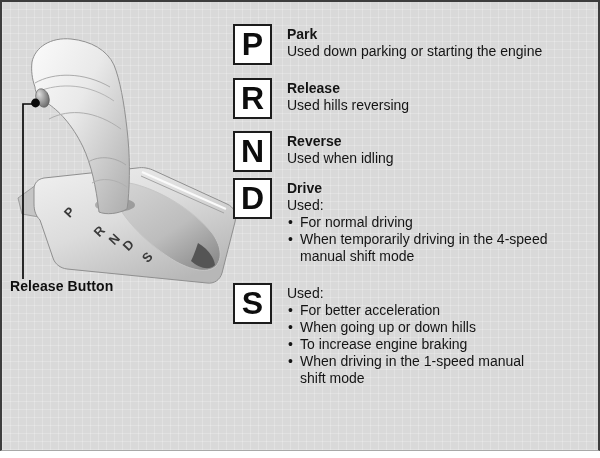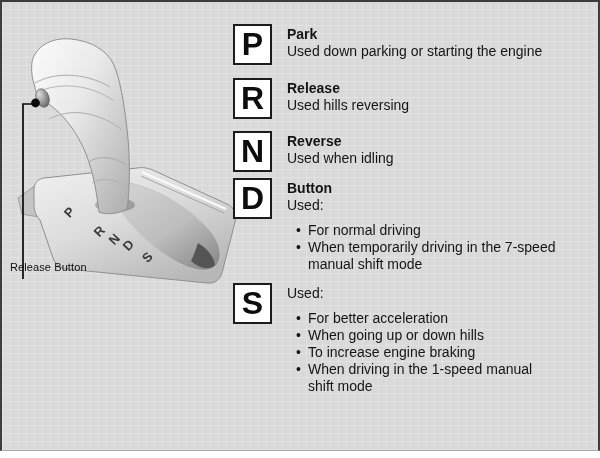--- a/index.html
+++ b/index.html
@@ -19,22 +19,22 @@
       repeating-linear-gradient(0deg,  rgba(255,255,255,0.22) 0px, rgba(255,255,255,0.22) 1px, transparent 1px, transparent 8px),
       repeating-linear-gradient(90deg, rgba(255,255,255,0.22) 0px, rgba(255,255,255,0.22) 1px, transparent 1px, transparent 8px);
     border:2px solid #3d3d3d;
     border-bottom:1px solid #a8a8a8;
   }
   .illustration {
     position:absolute; left:0; top:0;
     width:242px; height:330px;
   }
   .release-label {
-    position:absolute; left:8px; top:259px;
-    font-size:11px; font-weight:400; color:#0f0f0f;
+    position:absolute; left:8px; top:276px;
+    font-size:14px; font-weight:700; color:#0f0f0f;
     letter-spacing:0.1px;
     white-space:nowrap;
   }
   .gear-section {
     position:absolute; left:231px;
     display:flex; align-items:flex-start;
   }
   .sec-p { top:22px; }
   .sec-r { top:76px; }
   .sec-n { top:129px; }
@@ -49,21 +49,21 @@
     font-size:32px; font-weight:bold; color:#0d0d0d;
     line-height:1; padding-bottom:2px;
   }
   .gear-text {
     margin-left:15px; padding-top:2px;
     font-size:14px; line-height:17px; color:#141414;
     width:302px;
   }
   .sec-d .gear-text, .sec-s .gear-text { width:268px; }
   .gear-name { font-weight:bold; }
-  .bullets { list-style:none; margin:8px; padding:0; width:263px; }
+  .bullets { list-style:none; margin:0; padding:0; width:263px; }
   .bullets li { position:relative; padding-left:13px; }
   .bullets li::before { content:"\2022"; position:absolute; left:1px; }
 </style>
 </head>
 <body>
 
 <div class="figure">
 
   <svg class="illustration" viewBox="0 0 242 330">
     <defs>
@@ -174,25 +174,25 @@
     <div class="gear-box">N</div>
     <div class="gear-text">
       <div class="gear-name">Reverse</div>
       <div class="gear-desc">Used when idling</div>
     </div>
   </div>
 
   <div class="gear-section sec-d">
     <div class="gear-box">D</div>
     <div class="gear-text">
-      <div class="gear-name">Button</div>
+      <div class="gear-name">Drive</div>
       <div class="gear-desc">Used:</div>
       <ul class="bullets">
         <li>For normal driving</li>
-        <li>When temporarily driving in the 7-speed manual shift mode</li>
+        <li>When temporarily driving in the 4-speed manual shift mode</li>
       </ul>
     </div>
   </div>
 
   <div class="gear-section sec-s">
     <div class="gear-box">S</div>
     <div class="gear-text">
       <div class="gear-desc">Used:</div>
       <ul class="bullets">
         <li>For better acceleration</li>

